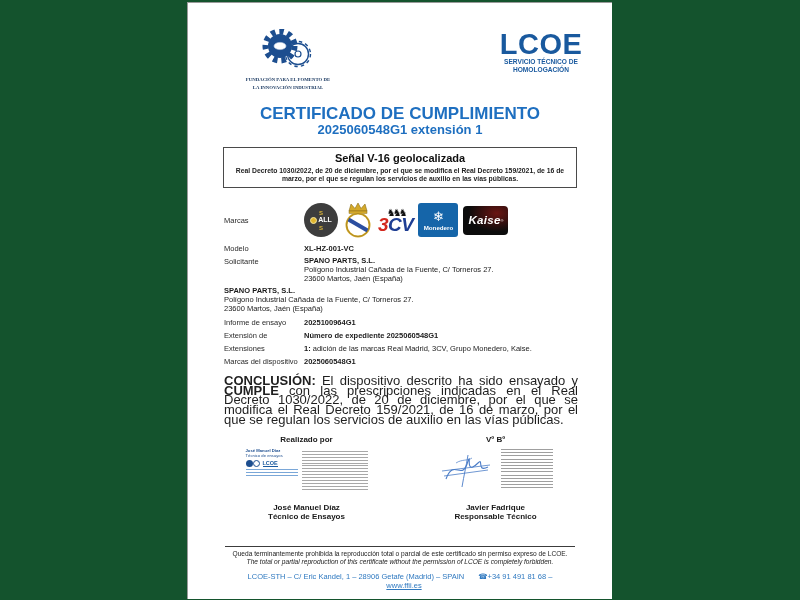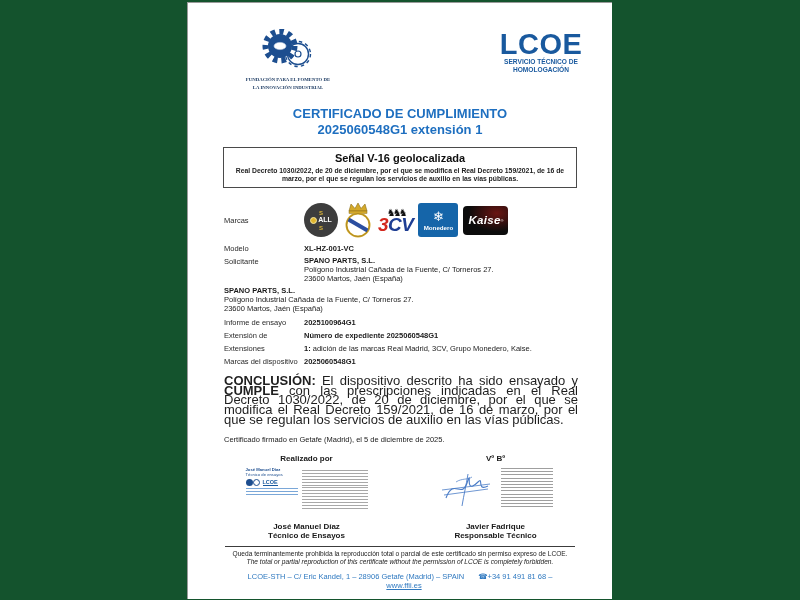--- a/index.html
+++ b/index.html
@@ -18,21 +18,21 @@
   
   .header { display:flex; justify-content:space-between; align-items:flex-start; padding:26px 6px 0 36px; }
   .ffii { width:128px; text-align:center; }
   .ffii-text { font-family:"Liberation Serif", serif; font-weight:bold; font-size:4.8px; line-height:5.8px; color:#16355e; margin-top:2px; }
   .lcoe { width:130px; text-align:center; margin-top:2px; }
   .lcoe-word { font-size:29px; font-weight:bold; color:#19599e; line-height:27px; letter-spacing:0.5px; }
   .lcoe-sub { font-size:6.6px; font-weight:bold; color:#19599e; line-height:8px; }
 
   
   .title { text-align:center; margin-top:15px; color:#1e6fc0; font-weight:bold; }
-  .title-line1 { font-size:13px; line-height:16px; }
+  .title-line1 { font-size:17px; line-height:16px; }
   .title-line2 { font-size:13px; line-height:15px; }
 
   
   .product-box { margin:10px auto 0 auto; width:354px; border:1px solid #4a4a4a; box-sizing:border-box; text-align:center; padding:2px 6px 4px 6px; }
   .pb-title { font-size:11px; font-weight:bold; color:#0e0e0e; line-height:16px; }
   .pb-sub { font-size:6.8px; font-weight:bold; color:#222; line-height:8.2px; margin-top:1px; }
 
   
   .fields { margin:14px 0 0 36px; width:354px; font-size:7.5px; }
   .frow { display:flex; margin-bottom:4px; }
@@ -210,21 +210,20 @@
 
       <div class="frow">
         <div class="flabel">Marcas del dispositivo</div>
         <div class="fvalue bold">2025060548G1</div>
       </div>
     </div>
 
     <div class="conclusion">
       <span class="bold">CONCLUSIÓN:</span><span> El dispositivo descrito ha sido ensayado y </span><span class="bold">CUMPLE</span><span> con las prescripciones indicadas en el Real Decreto 1030/2022, de 20 de diciembre, por el que se modifica el Real Decreto 159/2021, de 16 de marzo, por el que se regulan los servicios de auxilio en las vías públicas.</span>
     </div>
-    <div class="signed-line">Certificado firmado en Getafe (Madrid), el 5 de diciembre de 2025.</div>
 
     <div class="sigs">
       <div class="sig-col">
         <div class="sig-head">Realizado por</div>
         <div class="sig-area">
           <div class="stamp">
             <div class="stamp-left">
               <div class="stamp-name">José Manuel Díaz</div>
               <div class="stamp-name" style="font-weight:normal;">Técnico de ensayos</div>
               <div class="stamp-logos">

